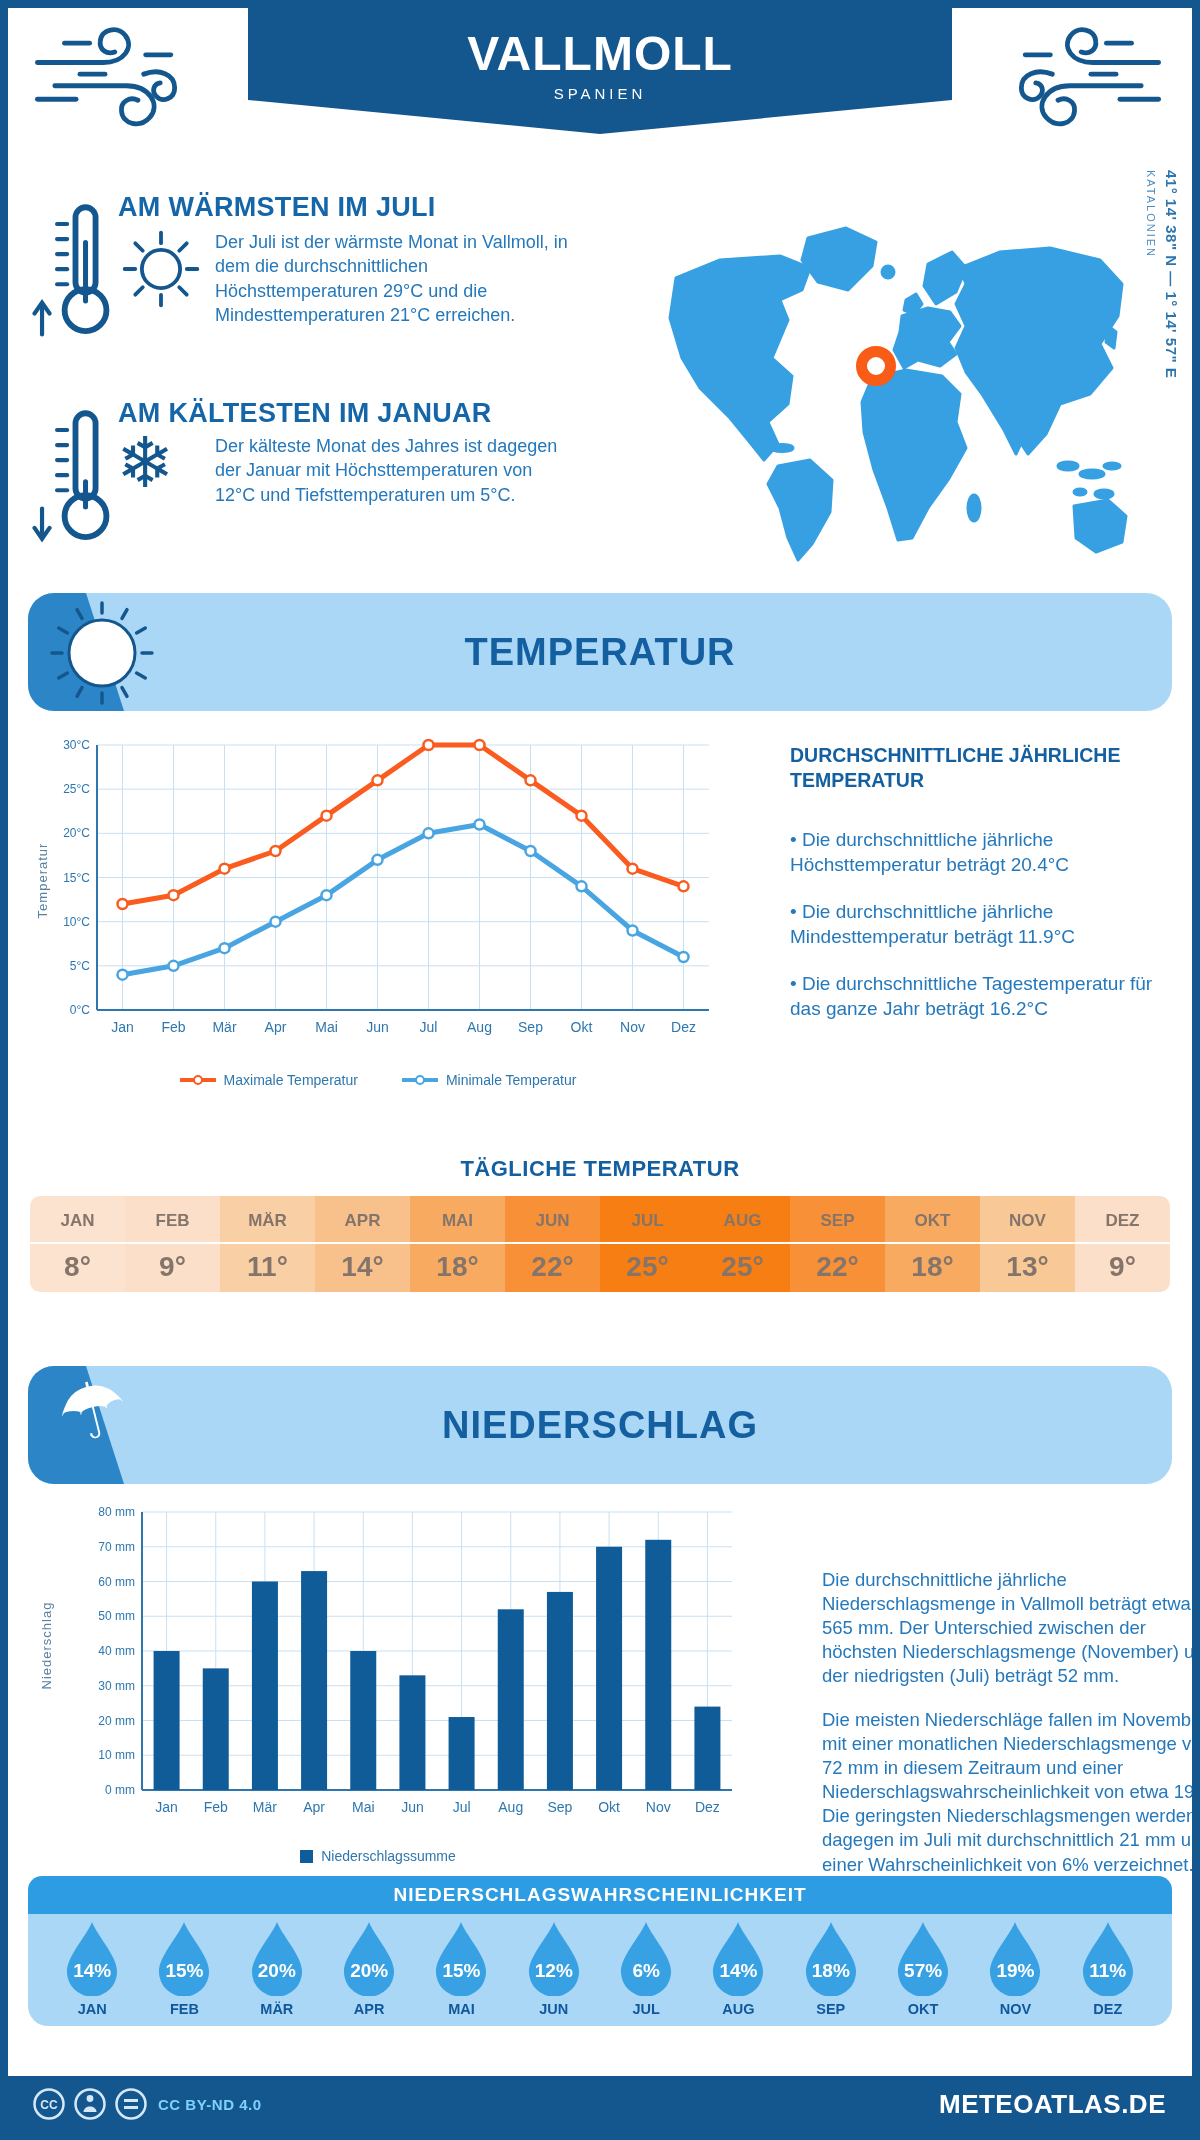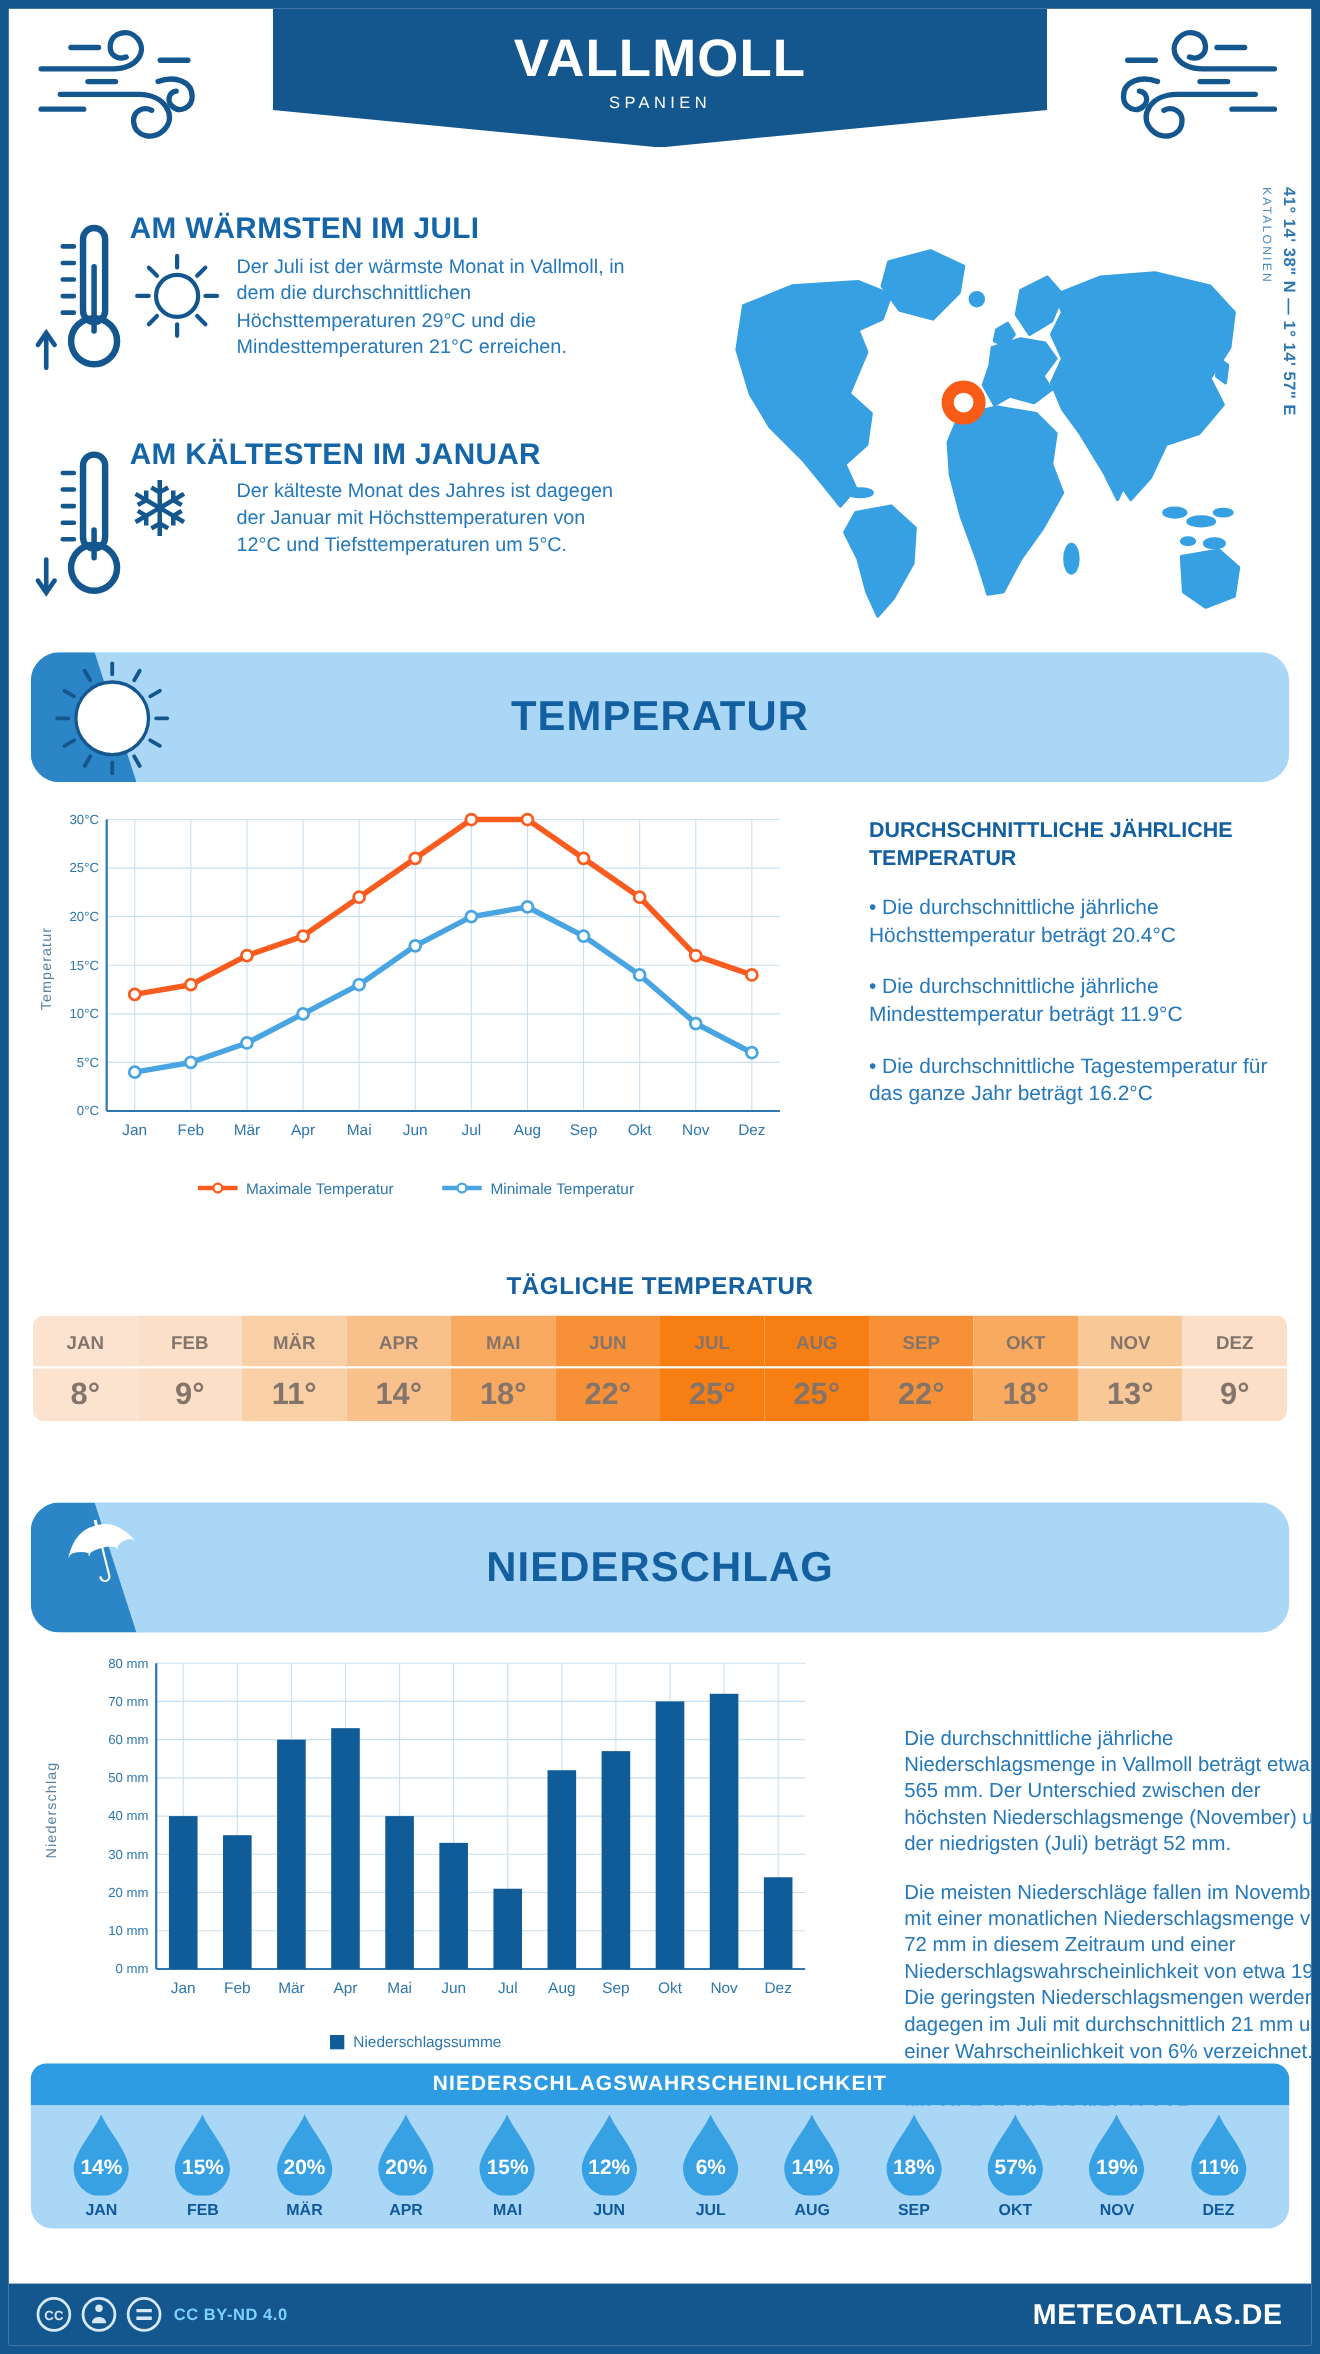--- a/index.html
+++ b/index.html
@@ -69,21 +69,21 @@
   .legend {
     position:absolute; left:60px; width:620px; display:flex; justify-content:center; gap:44px;
     font-size:14px; color:#2e77ae; align-items:center;
   }
   #temp-legend { top:1064px;text-align:right; } #precip-legend { top:1840px; }
   .legend-item { display:flex; align-items:center; gap:8px; }
   .legend-sq { display:inline-block; width:13px; height:13px; background:#0f5c99; }
   
   .stats { position:absolute; left:782px; top:735px; width:372px; }
   .stats h3, .ptype-h {
-    font-size:19.5px; font-weight:bold; color:#135fa0; line-height:1.28; margin-bottom:20px;
+    font-size:19.5px; font-weight:bold; color:#135fa0; line-height:1.28; margin-bottom:34px;
   }
   .stats p { font-size:19px; color:#2478bb; line-height:1.32; margin-bottom:22px; }
   .precip-text { position:absolute; left:814px; top:1560px; width:395px; }
   .precip-text p { font-size:18.5px; color:#2478bb; line-height:1.3; margin-bottom:20px; }
   .ptype-h { margin-top:24px; margin-bottom:10px; }
   .ptype-li { font-size:18.5px; color:#2478bb; line-height:1.45; }
   
   .daily-title {
     position:absolute; left:0; top:1148px; width:100%; text-align:center;
     font-size:22px; font-weight:bold; color:#135fa0; letter-spacing:.5px;

